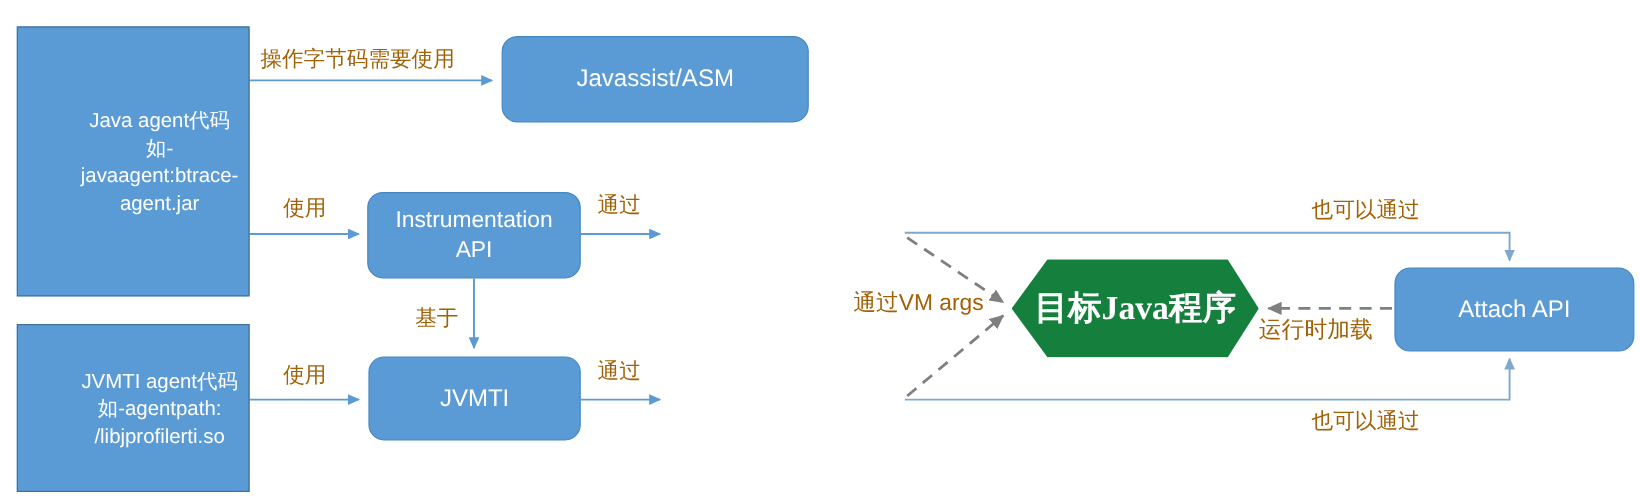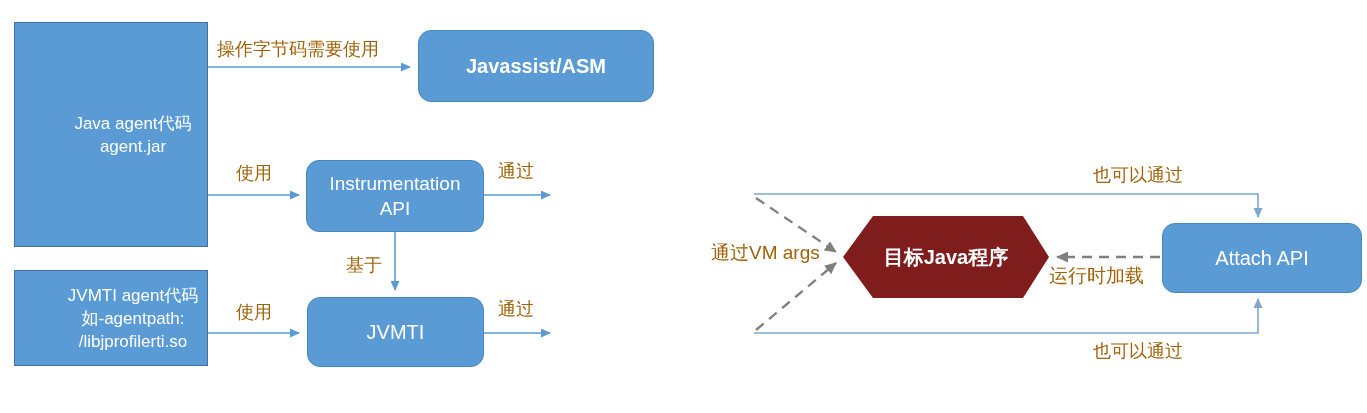--- a/index.html
+++ b/index.html
@@ -11,23 +11,23 @@
   .node{
     position:absolute;display:flex;flex-direction:column;align-items:center;
     justify-content:center;text-align:center;color:#ffffff;box-sizing:border-box;
   }
   .rect{background:#5b9bd5;border:1px solid #41719c;}
   .rounded{background:#5b9bd5;border:1.5px solid #4687c0;border-radius:13px;}
   .big-box{font-size:17px;line-height:23px;padding-left:44px;}
   .node-label{font-size:20px;}
   .two-line{font-size:19px;line-height:25px;}
   .hex{
-    background:#7f1d1d;
+    background:#15803d;
     clip-path:polygon(0 50%, 30px 0, calc(100% - 26px) 0, 100% 50%, calc(100% - 26px) 100%, 30px 100%);
-    font-weight:bold;font-size:20px;
+    font-weight:bold;font-size:28px;font-family:Liberation Serif, serif;
   }
   .edge-label{
     position:absolute;color:#a16207;font-size:18px;white-space:nowrap;
   }
   .edge-label.big{font-size:19px;line-height:27px;}
 </style>
 </head>
 <body>
 
 <div class="canvas">
@@ -55,34 +55,35 @@
     <polyline points="754,194 1258,194 1258,217" fill="none" stroke="#7fa8cd" stroke-width="1.6" marker-end="url(#mLight)"></polyline>
     <polyline points="754,333 1258,333 1258,299" fill="none" stroke="#7fa8cd" stroke-width="1.6" marker-end="url(#mLight)"></polyline>
 
     <line x1="756" y1="198" x2="836" y2="252" stroke="#7f7f7f" stroke-width="2.3" stroke-dasharray="10 7" marker-end="url(#mGray)"></line>
     <line x1="756" y1="330" x2="836" y2="263" stroke="#7f7f7f" stroke-width="2.3" stroke-dasharray="10 7" marker-end="url(#mGray)"></line>
     <line x1="1160" y1="257" x2="1057" y2="257" stroke="#7f7f7f" stroke-width="2.3" stroke-dasharray="10 7" marker-end="url(#mGray)"></line>
   </svg>
 
   <div class="node rect big-box" style="left:14px;top:22px;width:194px;height:225px;">
     <div>Java agent代码</div>
+    <div>如-javaagent:btrace-</div>
     <div>agent.jar</div>
   </div>
 
-  <div class="node rounded node-label" style="left:418px;top:30px;width:236px;height:72px;font-weight:bold;">
+  <div class="node rounded node-label" style="left:418px;top:30px;width:256px;height:72px;">
     <div>Javassist/ASM</div>
   </div>
 
   <div class="node rounded two-line" style="left:306px;top:160px;width:178px;height:72px;">
     <div>Instrumentation</div>
     <div>API</div>
   </div>
 
 
-  <div class="node rect big-box" style="left:14px;top:270px;width:194px;height:96px;">
+  <div class="node rect big-box" style="left:14px;top:270px;width:194px;height:140px;">
     <div>JVMTI agent代码</div>
     <div>如-agentpath:</div>
     <div>/libjprofilerti.so</div>
   </div>
 
   <div class="node rounded node-label" style="left:307px;top:297px;width:177px;height:70px;">
     <div>JVMTI</div>
   </div>
 
 

